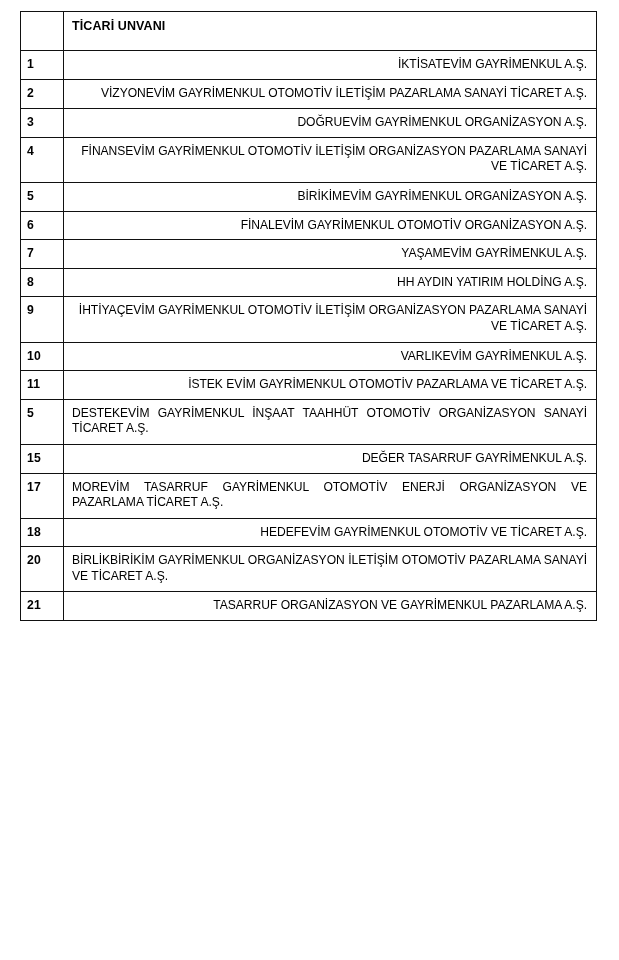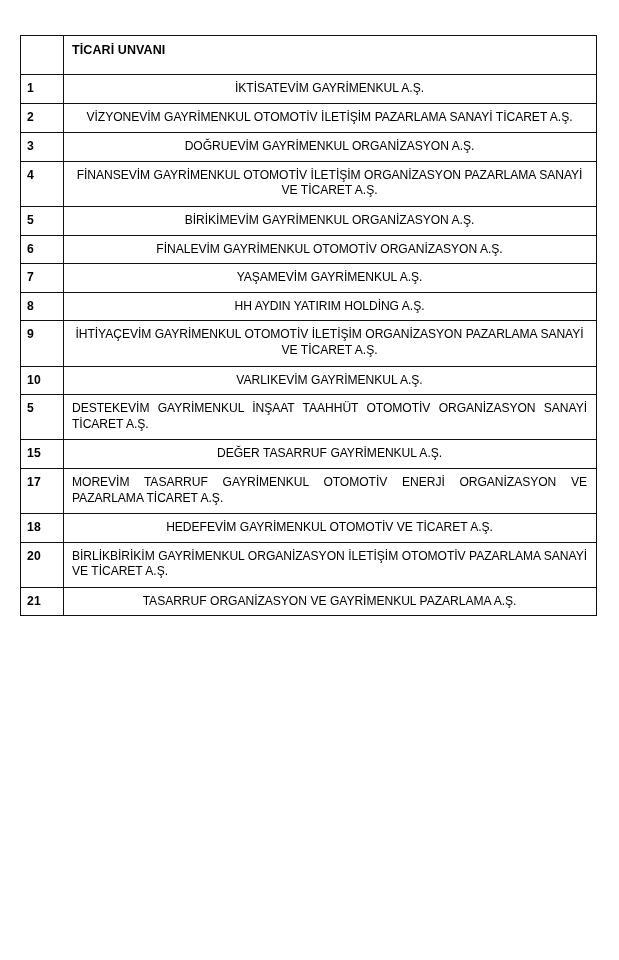--- a/index.html
+++ b/index.html
@@ -30,21 +30,20 @@
     left: 20px;
     top: 11px;
     width: 576px;
   }
 
   table.unvan-table {
     width: 576px;
     border-collapse: collapse;
     table-layout: fixed;
     background: #ffffff;
-    margin-top: 24px;
   }
 
   table.unvan-table col.col-no    { width: 43px; }
   table.unvan-table col.col-title { width: 533px; }
 
   table.unvan-table th,
   table.unvan-table td {
     border: 1.4px solid #111111;
     vertical-align: top;
     background: #ffffff;
@@ -72,21 +71,21 @@
     line-height: 14px;
     text-align: left;
     letter-spacing: 0.2px;
   }
 
   
   td.cell-title {
     padding: 6px 9px 6px 8px;
     font-size: 12.1px;
     line-height: 15.6px;
-    text-align: center;
+    text-align: right;
     letter-spacing: -0.05px;
     word-spacing: 0.2px;
   }
   td.cell-title.justify {
     text-align: justify;
     text-align-last: left;
   }
 
   
   tr.two-line td { padding-bottom: 7px; }
@@ -141,20 +140,24 @@
             <td class="cell-title">HH AYDIN YATIRIM HOLDİNG A.Ş.</td>
           </tr>
           <tr class="two-line">
             <td class="cell-no">9</td>
             <td class="cell-title">İHTİYAÇEVİM GAYRİMENKUL OTOMOTİV İLETİŞİM ORGANİZASYON PAZARLAMA SANAYİ VE TİCARET A.Ş.</td>
           </tr>
           <tr>
             <td class="cell-no">10</td>
             <td class="cell-title">VARLIKEVİM GAYRİMENKUL A.Ş.</td>
           </tr>
+          <tr>
+            <td class="cell-no">11</td>
+            <td class="cell-title">İSTEK EVİM GAYRİMENKUL OTOMOTİV PAZARLAMA VE TİCARET A.Ş.</td>
+          </tr>
           <tr class="two-line">
             <td class="cell-no">5</td>
             <td class="cell-title justify">DESTEKEVİM GAYRİMENKUL İNŞAAT TAAHHÜT OTOMOTİV ORGANİZASYON SANAYİ TİCARET A.Ş.</td>
           </tr>
           <tr>
             <td class="cell-no">15</td>
             <td class="cell-title">DEĞER TASARRUF GAYRİMENKUL A.Ş.</td>
           </tr>
           <tr class="two-line">
             <td class="cell-no">17</td>

